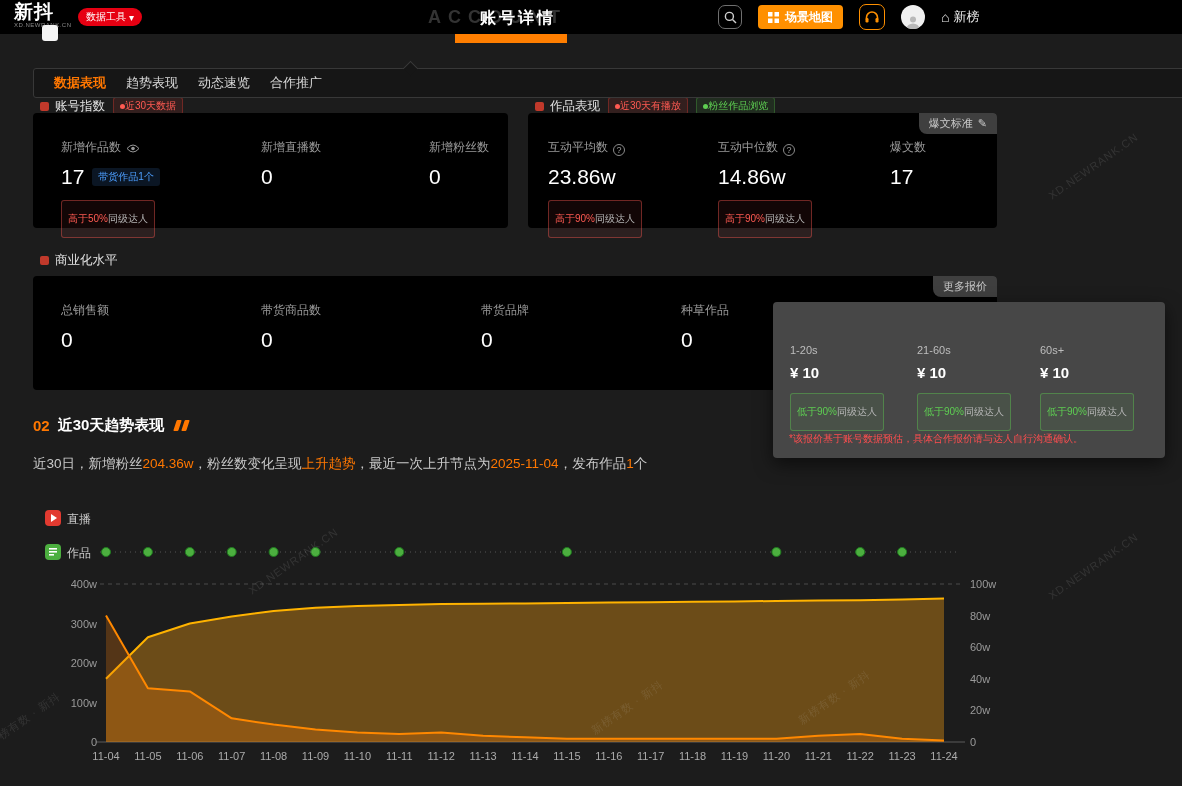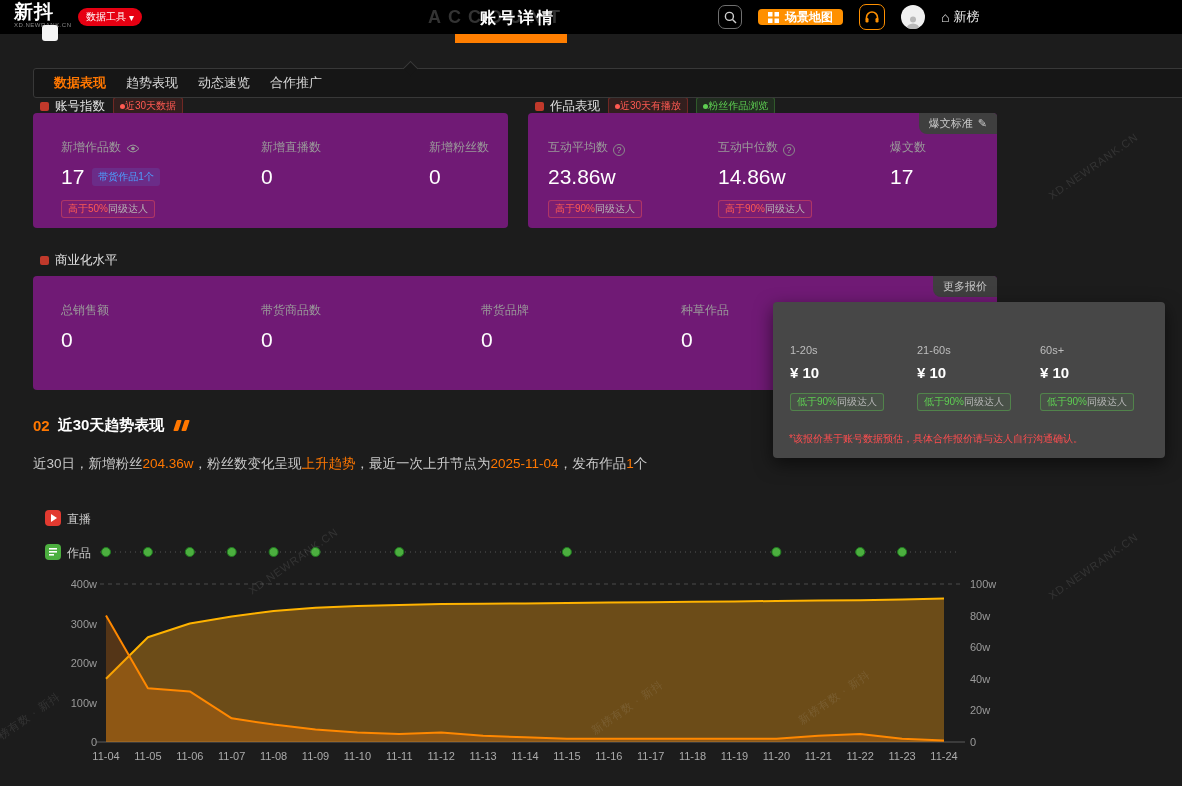--- a/index.html
+++ b/index.html
@@ -10,21 +10,21 @@
   .header{position:absolute;top:0;left:0;width:1182px;height:34px;background:#000;z-index:20}
   .logo-block{position:absolute;left:14px;top:2px;cursor:pointer}
   .logo-text{font-size:19px;font-weight:bold;color:#fff;letter-spacing:1px;line-height:20px}
   .logo-sub{font-size:6px;color:#8a8a8a;letter-spacing:.5px}
   .tools-pill{position:absolute;left:78px;top:8px;height:18px;background:#e60012;border-radius:9px;color:#fff;
     font-size:10px;display:flex;align-items:center;gap:3px;padding:0 8px;cursor:pointer}
   .ghost-title{position:absolute;left:428px;top:7px;font-size:18px;font-weight:bold;color:#333;letter-spacing:7px}
   .page-title{position:absolute;left:480px;top:8px;font-size:16px;font-weight:bold;color:#fff;letter-spacing:3px;z-index:2}
   .header-right{position:absolute;left:718px;top:0;height:34px;display:flex;align-items:center;gap:16px}
   .search-box{width:24px;height:24px;border:1px solid #6f6f6f;border-radius:7px;display:flex;align-items:center;justify-content:center;cursor:pointer}
-  .scene-btn{height:16px;background:#ff9000;border:none;border-radius:4px;color:#fff;font-size:12px;font-weight:bold;
+  .scene-btn{height:24px;background:#ff9000;border:none;border-radius:4px;color:#fff;font-size:12px;font-weight:bold;
     display:flex;align-items:center;gap:6px;padding:0 10px;cursor:pointer;font-family:inherit}
   .headset-box{width:26px;height:26px;border:1px solid #ff9000;border-radius:7px;display:flex;align-items:center;justify-content:center;cursor:pointer}
   .avatar{width:24px;height:24px;border-radius:50%;background:#f0f0f0;overflow:hidden;display:flex;align-items:flex-end;justify-content:center;cursor:pointer}
   .brand-right{display:flex;align-items:center;gap:4px;color:#ececec;font-size:13px;cursor:pointer}
   .home-icon{font-size:14px;color:#e8e8e8}
   .mini-avatar{position:absolute;left:42px;top:25px;width:16px;height:16px;background:#f5f5f5;border-radius:3px;z-index:21}
 
   
   .tab-indicator{position:absolute;left:455px;top:34px;width:112px;height:9px;background:#ff7e00;z-index:19}
   .tab-notch{position:absolute;left:405px;top:63px;width:11px;height:11px;background:#161616;
@@ -37,27 +37,27 @@
   
   .sec-title{position:absolute;display:flex;align-items:center;font-size:12.5px;color:#e2e2e2;z-index:2}
   .bullet{width:9px;height:9px;background:#c0392b;border-radius:2px;margin-right:6px;flex:0 0 auto}
   .pill{display:inline-flex;align-items:center;gap:0;font-size:10px;padding:1px 6px;border-radius:3px;margin-left:8px;white-space:nowrap}
   .pill .dot{width:5px;height:5px;border-radius:50%}
   .pill-red{background:rgba(226,58,48,.12);color:#ff5a52;border:1px solid rgba(226,58,48,.35)}
   .pill-red .dot{background:#ff5a52}
   .pill-green{background:rgba(76,175,63,.12);color:#5ecf52;border:1px solid rgba(76,175,63,.35)}
   .pill-green .dot{background:#5ecf52}
 
-  .card{position:absolute;background:#701a75;border-radius:4px;z-index:3}
+  .card{position:absolute;background:#000000;border-radius:4px;z-index:3}
   .mcol{position:absolute;top:26px}
   .metric-label{font-size:12px;color:#9a9a9a;display:flex;align-items:flex-end;gap:5px;white-space:nowrap}
   .metric-value-row{margin-top:9px;display:flex;align-items:center}
   .metric-value{font-size:21px;font-weight:normal;color:#fff;line-height:24px}
   .blue-tag{font-size:10px;color:#4d9fff;background:rgba(77,159,255,.14);padding:2px 6px;border-radius:3px;margin-left:8px;white-space:nowrap}
-  .rank-tag{display:inline-block;font-size:10px;padding:1px 6px;border-radius:3px;margin-top:11px;
+  .rank-tag{display:inline-block;font-size:10px;padding:11px 6px;border-radius:3px;margin-top:11px;
     border:1px solid rgba(255,90,82,.4);background:rgba(255,90,82,.07);white-space:nowrap}
   .rank-tag .hl{color:#ff5a52}
   .rank-tag .rest{color:#b5b5b5}
   .rank-tag.green{border-color:rgba(94,207,82,.4);background:rgba(94,207,82,.07)}
   .rank-tag.green .hl{color:#5ecf52}
   .info-icon{display:inline-flex;width:12px;height:12px;border:1px solid #8a8a8a;border-radius:50%;font-size:9px;
     color:#9a9a9a;align-items:center;justify-content:center;cursor:pointer}
   .corner-btn{position:absolute;top:0;right:0;background:#3f3f3f;color:#c9c9c9;font-size:11px;padding:3px 10px;
     border-radius:0 4px 0 8px;cursor:pointer;display:flex;gap:5px;align-items:center;z-index:4}
 

